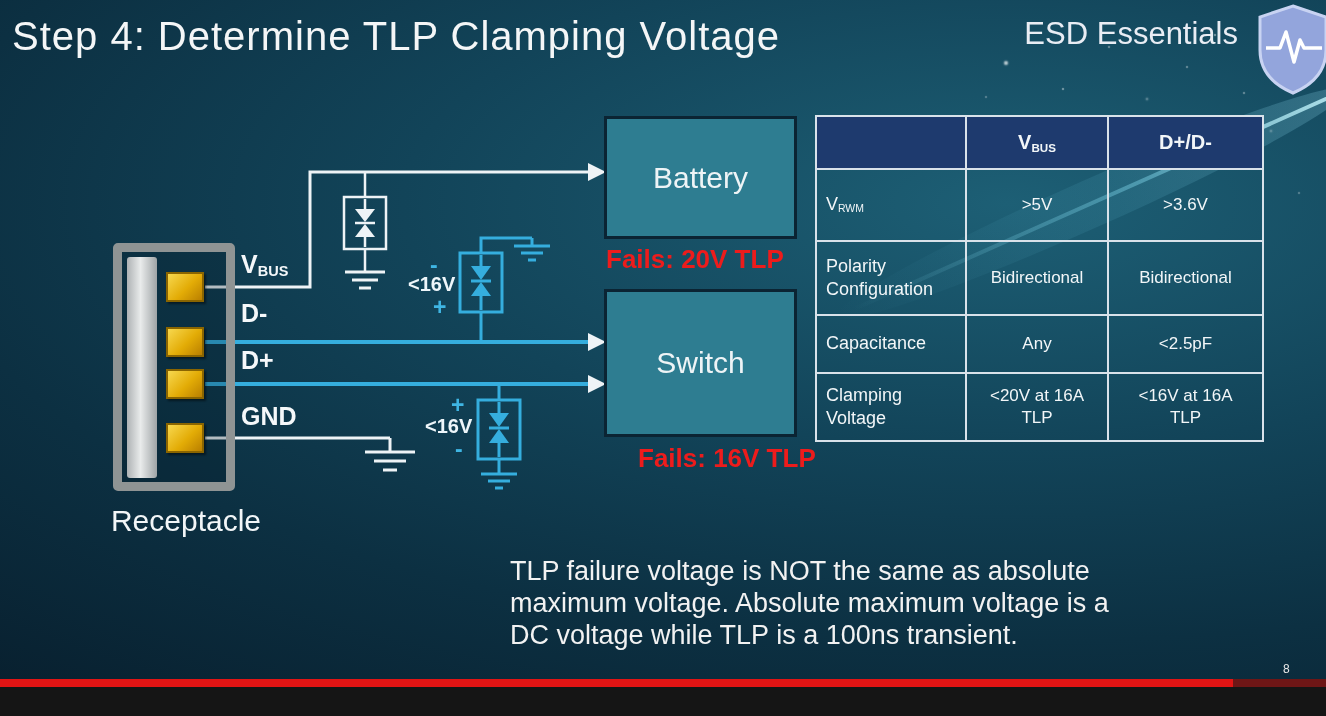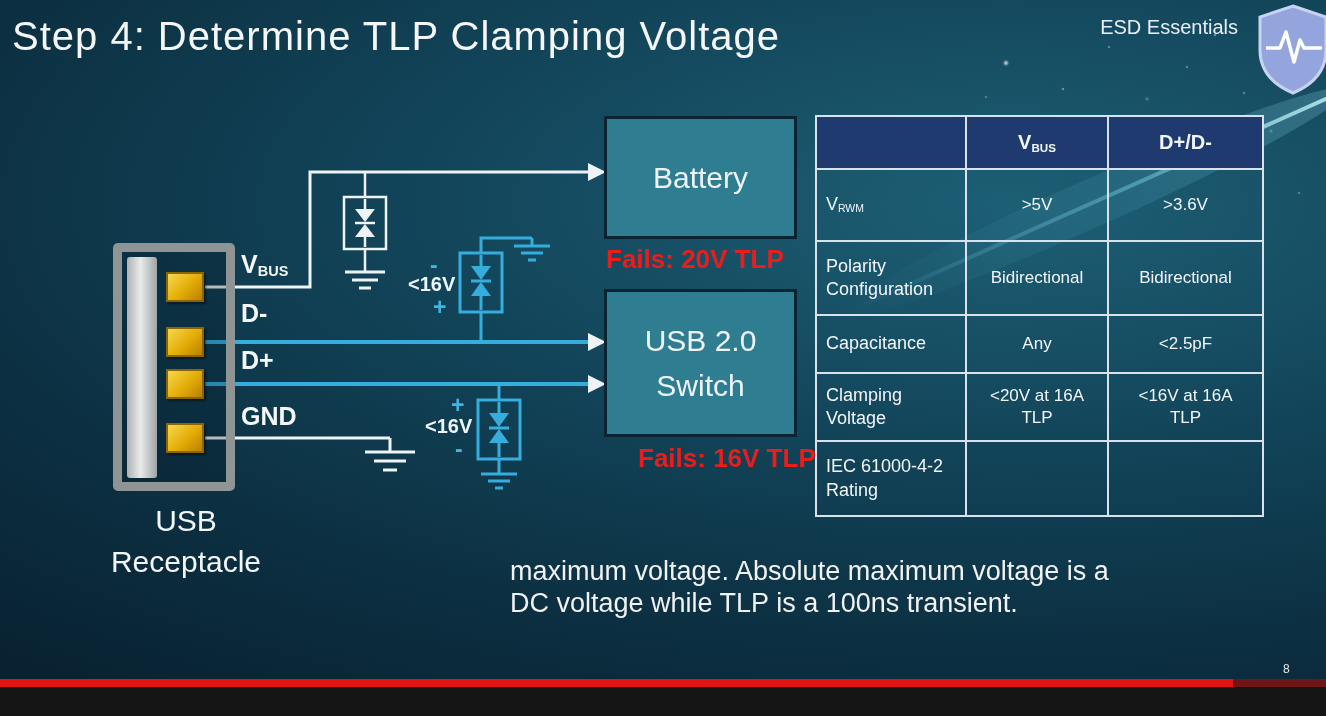--- a/index.html
+++ b/index.html
@@ -17,21 +17,21 @@
           transform:rotate(-24deg); transform-origin:100% 50%; border-radius:50%; }
   .sparkles { position:absolute; left:0; top:0; width:2px; height:2px; border-radius:50%;
           box-shadow: 1005px 62px 2px 1px rgba(255,255,255,.8), 1062px 88px 1px 0 rgba(255,255,255,.6),
                       1108px 46px 1px 0 rgba(255,255,255,.5), 1146px 98px 2px 0 rgba(255,255,255,.7),
                       1186px 66px 1px 0 rgba(255,255,255,.5), 1214px 34px 1px 0 rgba(255,255,255,.6),
                       1243px 92px 1px 0 rgba(255,255,255,.5), 1270px 130px 2px 0 rgba(255,255,255,.6),
                       1150px 142px 1px 0 rgba(255,255,255,.4), 985px 96px 1px 0 rgba(255,255,255,.4),
                       1232px 160px 1px 0 rgba(255,255,255,.5), 1298px 192px 1px 0 rgba(255,255,255,.4); }
 
   .title { position:absolute; left:12px; top:14px; font-size:40px; letter-spacing:1px; color:#f4f6f7; }
-  .brand { position:absolute; right:88px; top:16px; font-size:20px; color:#e9edf4; }
+  .brand { position:absolute; right:88px; top:16px; font-size:31px; color:#e9edf4; }
   .shield { position:absolute; left:1256px; top:4px; }
   .page-num { position:absolute; left:1283px; top:662px; font-size:12px; color:#e8e8e8; }
 
   .circuit { position:absolute; left:0; top:0; pointer-events:none; }
 
   .receptacle { position:absolute; left:113px; top:243px; width:122px; height:248px;
                 border:9px solid #8f9494; border-radius:5px; background:rgba(5,25,35,.25); box-sizing:border-box; }
   .contact-strip { position:absolute; left:127px; top:257px; width:30px; height:221px; border-radius:3px;
                 background:linear-gradient(90deg,#aeb2b4 0%, #e9ebeb 45%, #9fa4a6 100%); }
   .pin { position:absolute; width:38px; height:30px; border:2px solid #8a6500; box-sizing:border-box;
@@ -156,27 +156,25 @@
     <div class="diode-ann sign" style="left:451px; top:392px;">+</div>
     <div class="diode-ann dvalue" style="left:425px; top:415px;">&lt;16V</div>
     <div class="diode-ann sign" style="left:455px; top:436px;">-</div>
 
     <div class="tbox" style="left:604px; top:116px; height:123px;">
       <span>Battery</span>
     </div>
     <div class="fail" style="left:606px; top:244px;">Fails: 20V TLP</div>
 
     <div class="tbox" style="left:604px; top:289px; height:148px;">
-      <span>USB 2.0</span>
       <span>Switch</span>
     </div>
     <div class="fail" style="left:606px; top:443px;margin-left:32px;">Fails: 16V TLP</div>
 
     <div class="caption">
-      <div>USB</div>
       <div>Receptacle</div>
     </div>
 
     <table class="spec-table">
       <colgroup>
           <col style="width:150px">
           <col style="width:142px">
           <col style="width:155px">
         </colgroup>
       <tbody>
@@ -202,29 +200,25 @@
       </tr>
       <tr style="height:68px">
         <td class="lbl">Clamping Voltage</td>
         <td class="val">
               <div class="cellwrap">&lt;20V at 16A TLP</div>
             </td>
         <td class="val">
               <div class="cellwrap">&lt;16V at 16A TLP</div>
             </td>
       </tr>
-      <tr style="height:75px">
-        <td class="lbl">IEC 61000-4-2 Rating</td>
-        <td class="val"></td>
-        <td class="val"></td>
-      </tr>
     </tbody>
       </table>
 
     <div class="note">
+      <div>TLP failure voltage is NOT the same as absolute</div>
       <div>maximum voltage. Absolute maximum voltage is a</div>
       <div>DC voltage while TLP is a 100ns transient.</div>
     </div>
 
     <div class="page-num">8</div>
   </div>
 
   <div class="progress">
     <div class="progress-played" style="width: 93%;"></div>
   </div>

